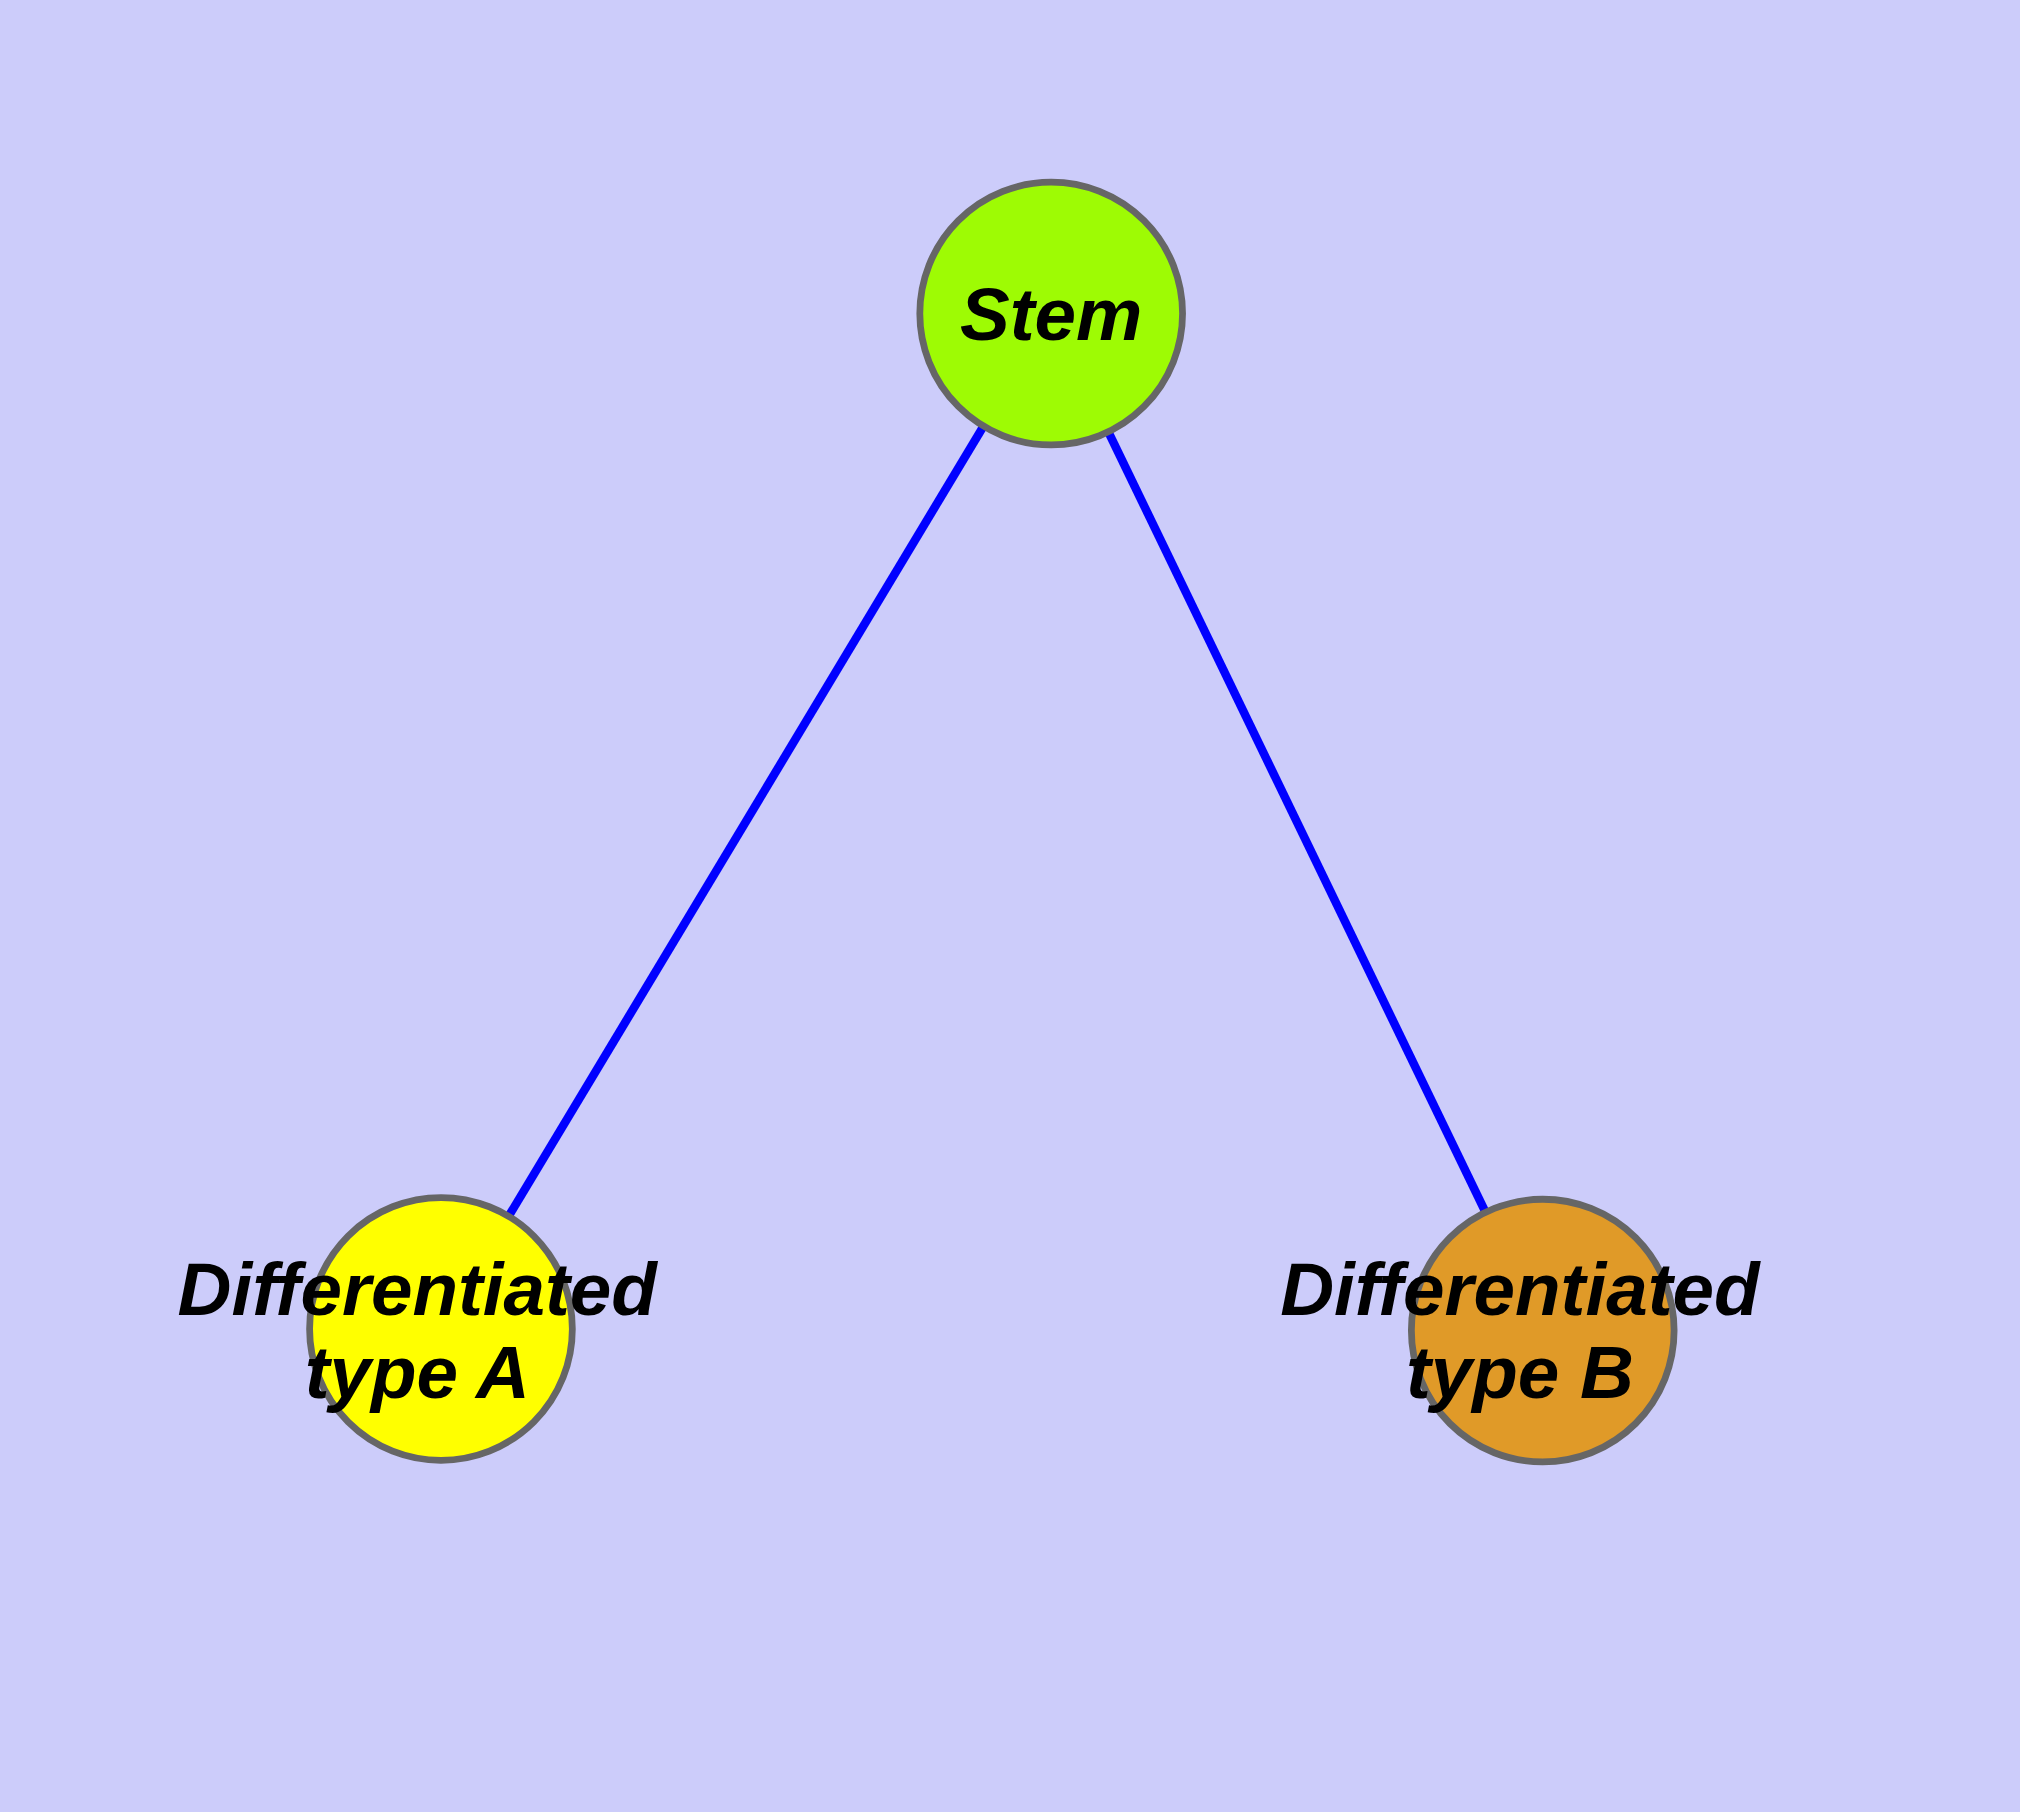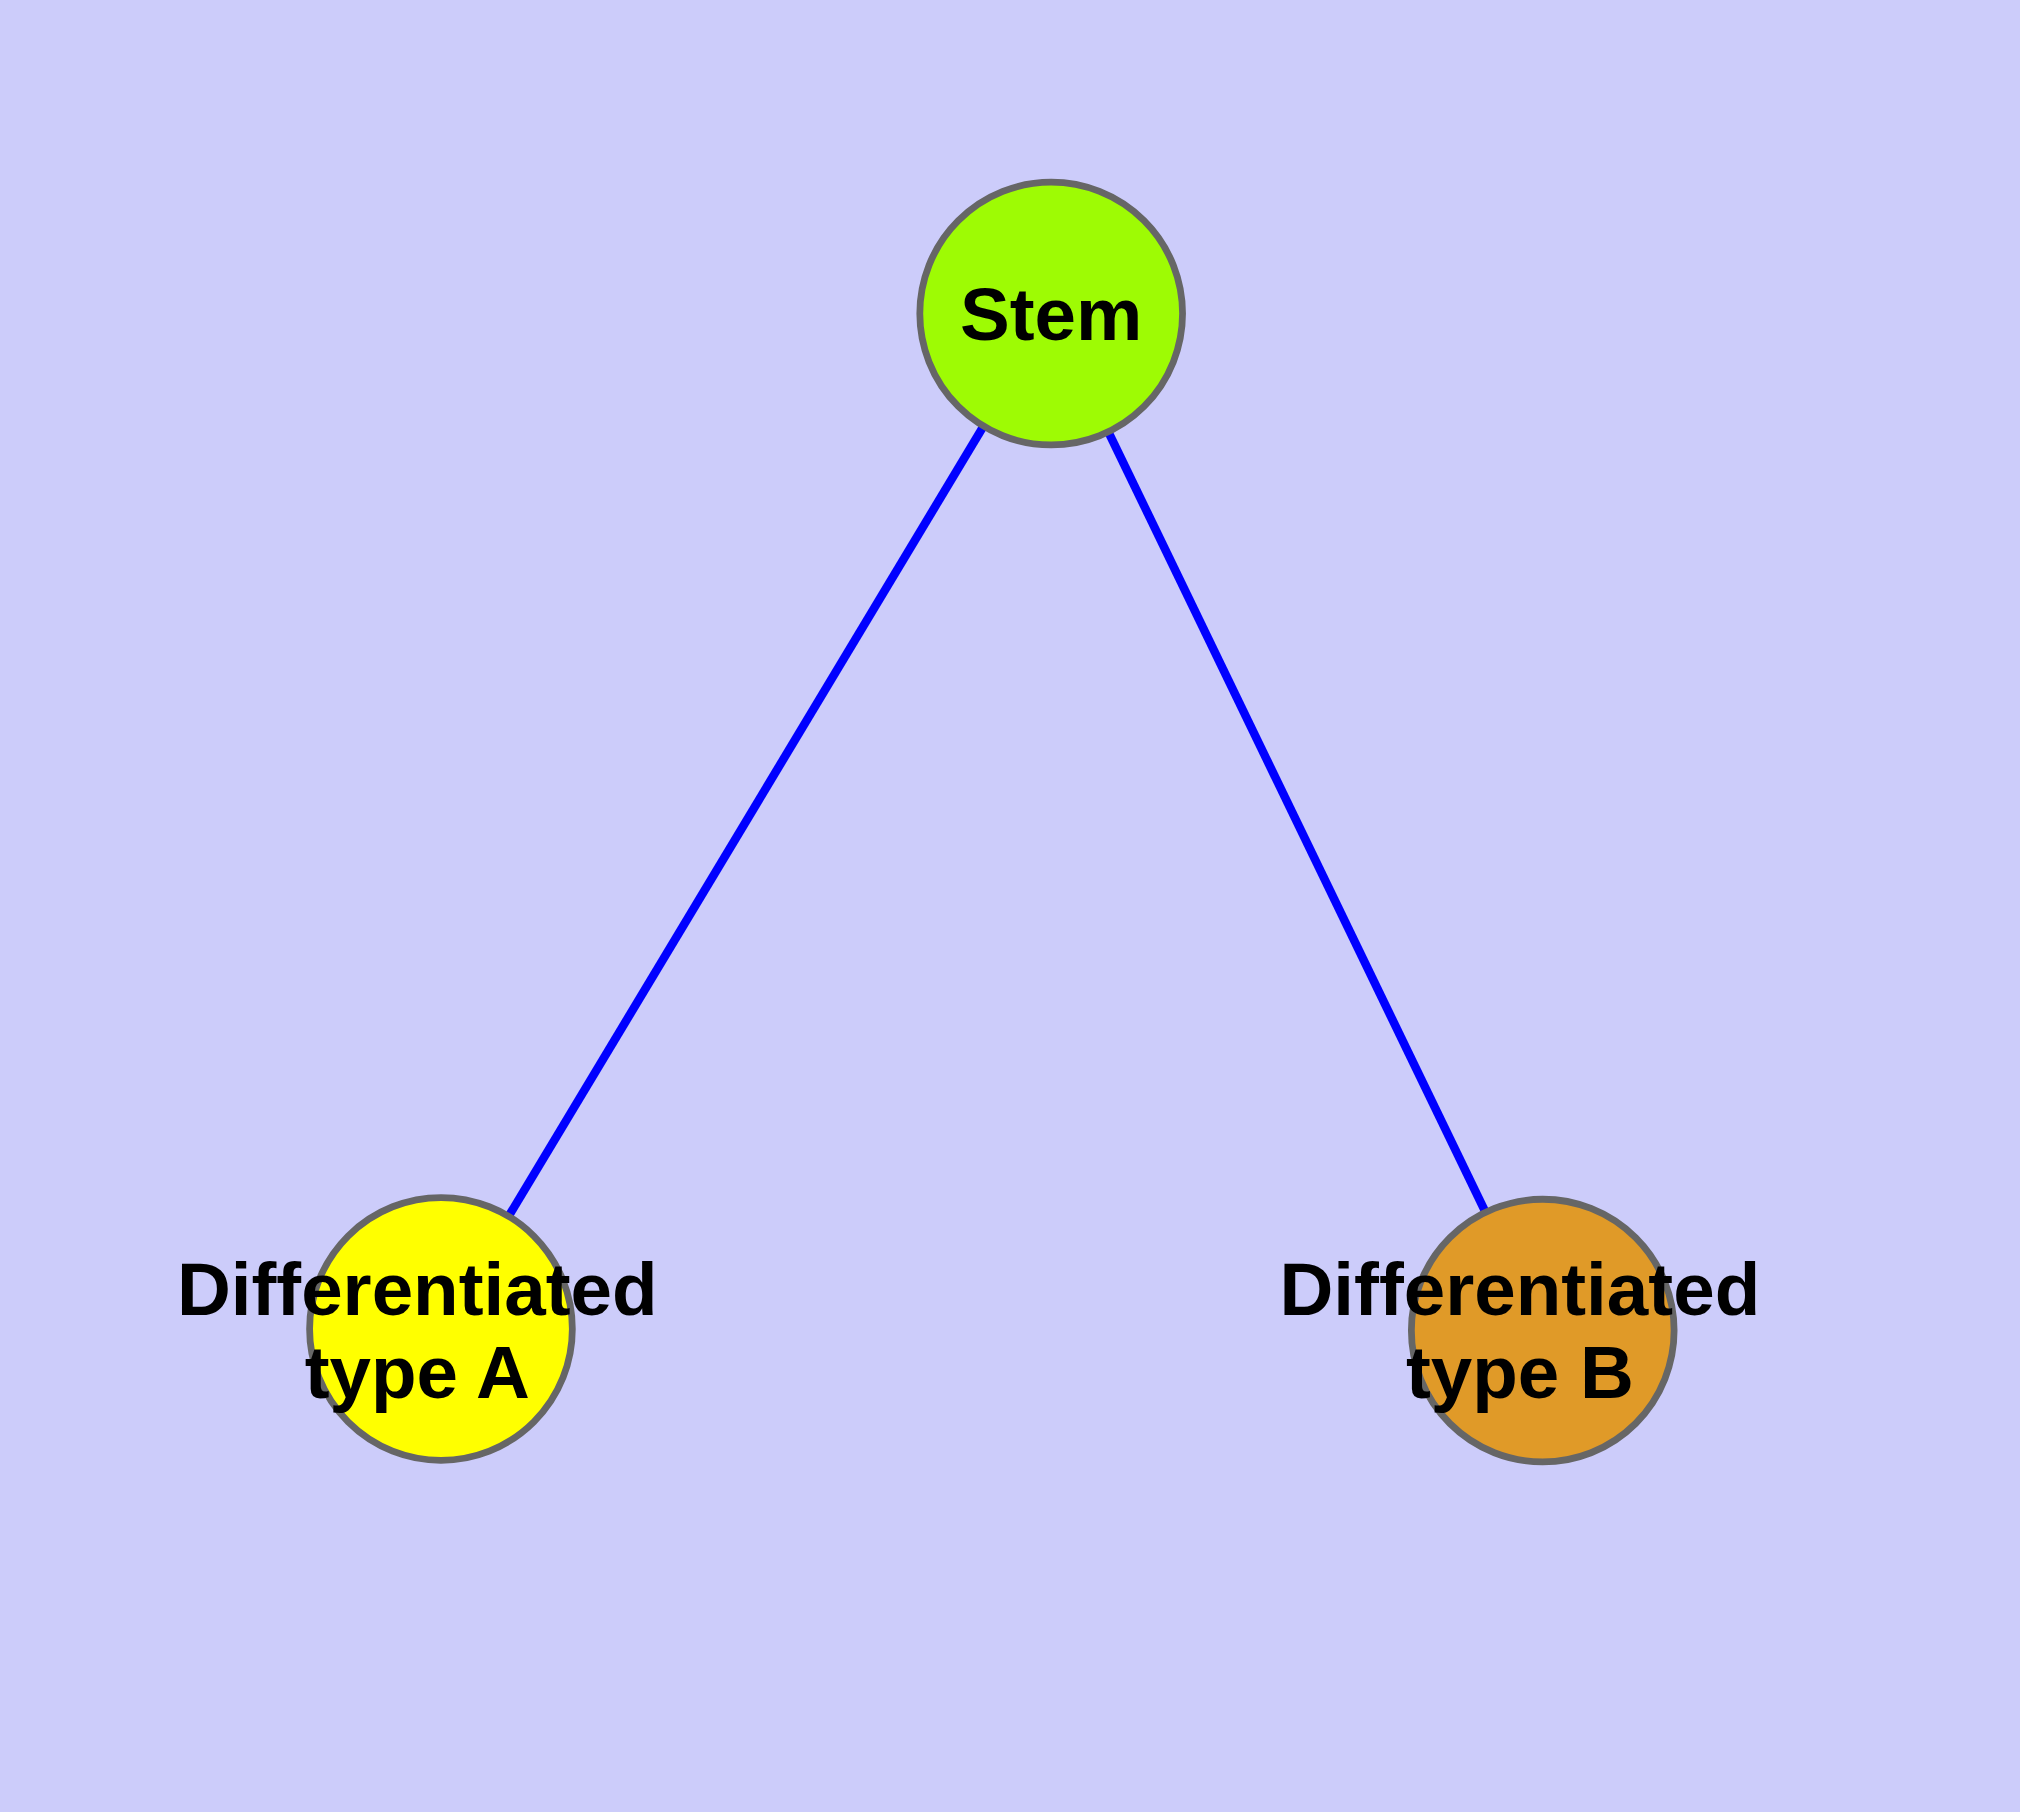--- a/index.html
+++ b/index.html
@@ -7,20 +7,21 @@
     padding: 0;
     background: #ccccfa;
   }
   #canvas {
     position: relative;
     width: 2021px;
     height: 1812px;
     background: #ccccfa;
     overflow: hidden;
     font-family: "Liberation Sans", sans-serif;
+    font-style: italic;
   }
   #graph-svg {
     position: absolute;
     top: 0;
     left: 0;
     width: 2021px;
     height: 1812px;
     display: block;
   }
   .node-label {

